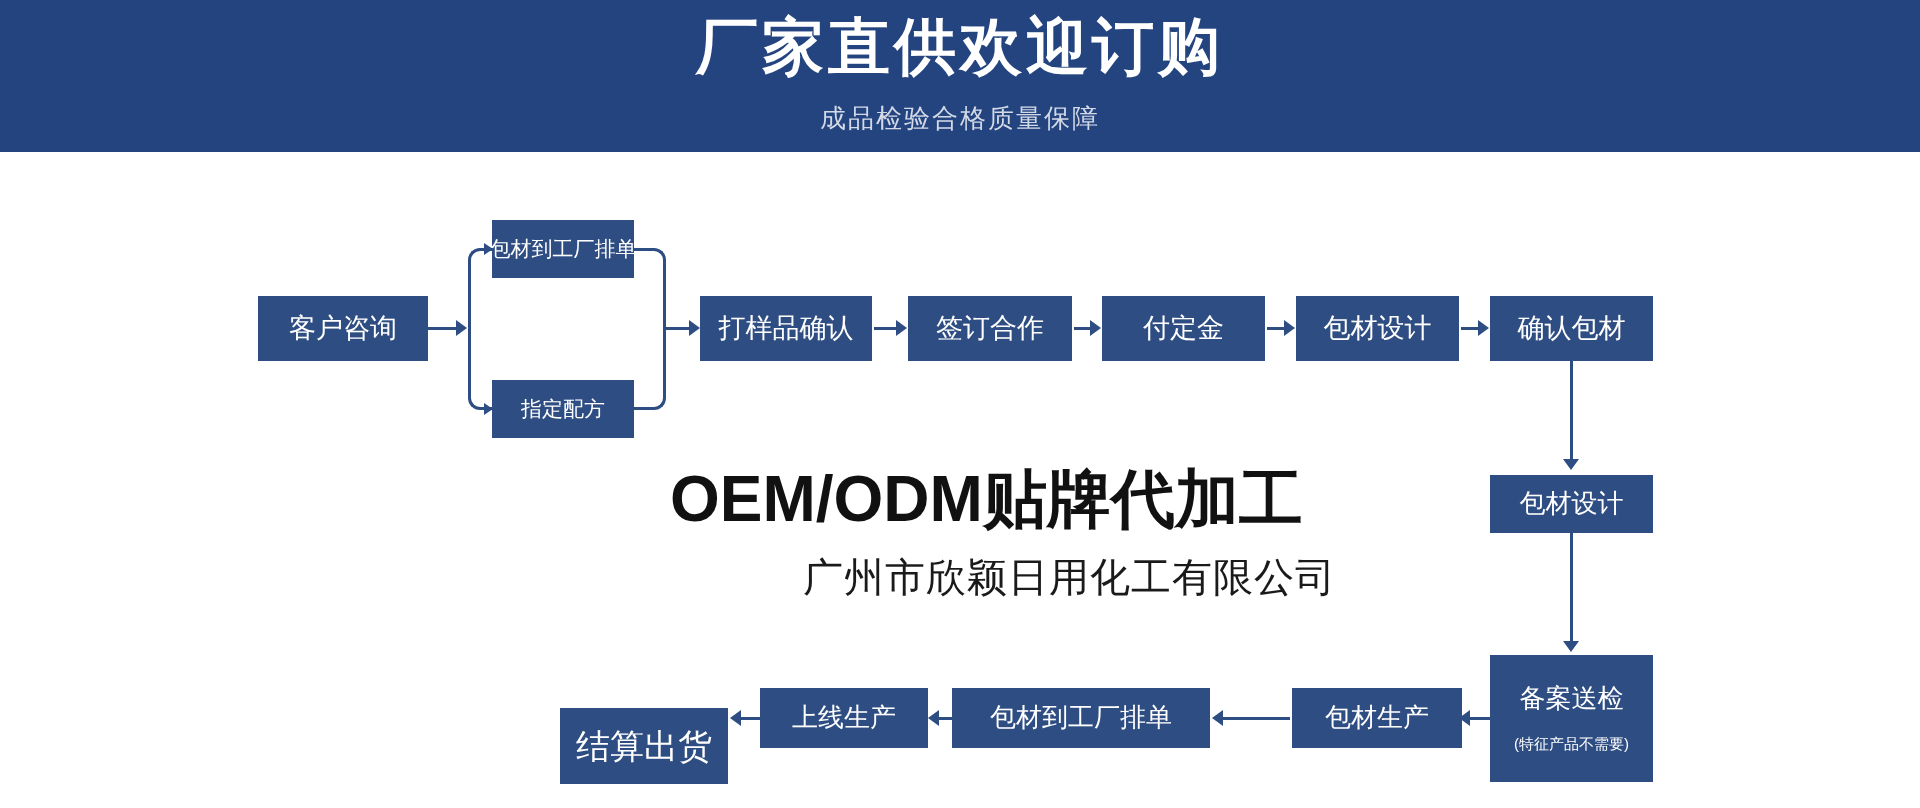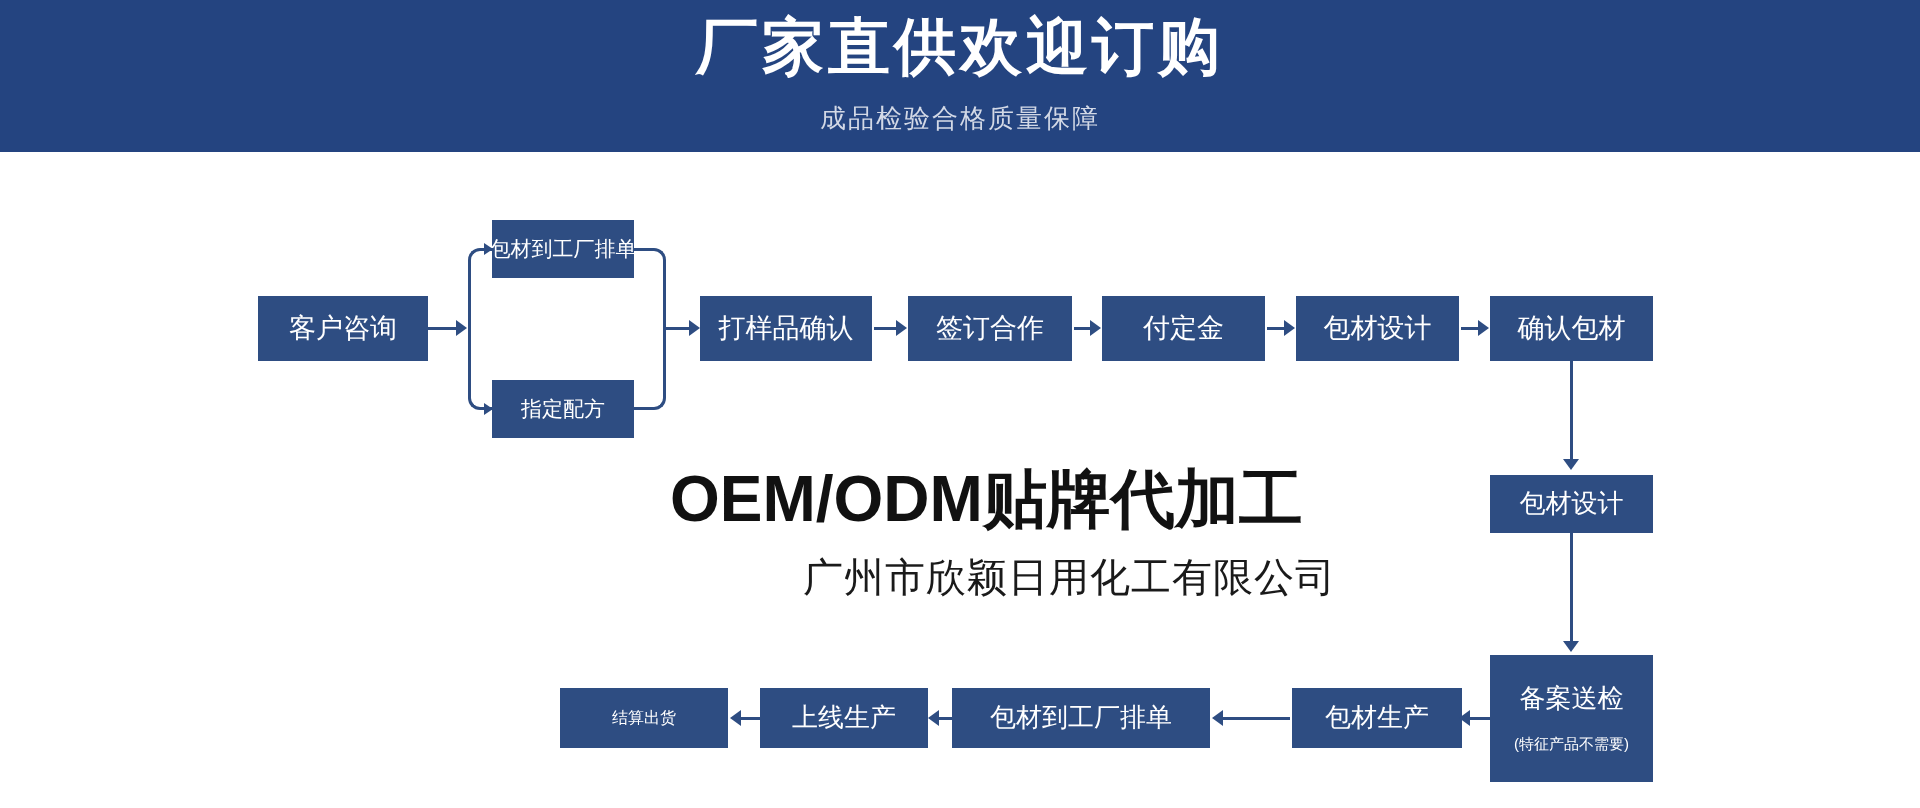--- a/index.html
+++ b/index.html
@@ -209,21 +209,21 @@
     </div>
 
     <div class="node" style="left:1292px; top:536px; width:170px; height:60px; font-size:26px;">
       <span class="main-label">包材生产</span>
     </div>
 
     <div class="node" style="left:760px; top:536px; width:168px; height:60px; font-size:26px;">
       <span class="main-label">上线生产</span>
     </div>
 
-    <div class="node" style="left:560px; top:536px; width:168px; height:60px; font-size:16px;">
+    <div class="node" style="left:560px; top:556px; width:168px; height:76px; font-size:34px;">
       <span class="main-label">结算出货</span>
     </div>
 
     <div class="hline" style="left:428px; top:175px; width:28px;"></div>
     <div class="arrow-r" style="left:456px; top:168px;"></div>
 
     <div class="elbow tl" style="left:468px; top:96px; width:26px; height:34px;"></div>
     <div class="elbow bl" style="left:468px; top:224px; width:26px; height:34px;"></div>
     <div class="vline" style="left:468px; top:126px; height:102px;"></div>
 

